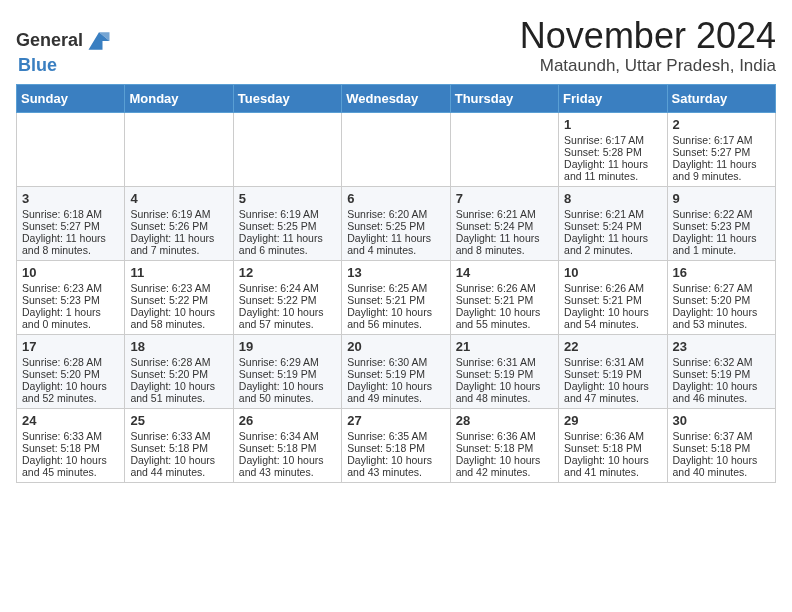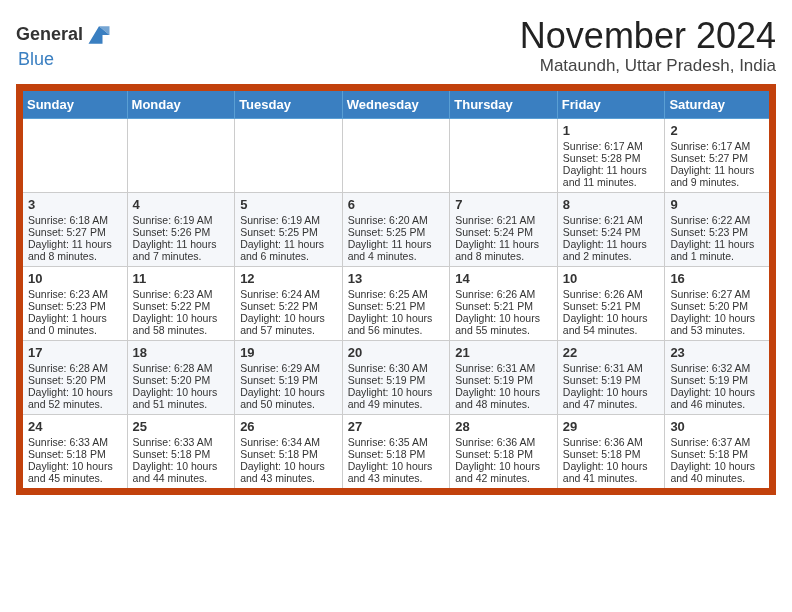--- a/index.html
+++ b/index.html
@@ -6,21 +6,21 @@
     body {
       font-family: Arial, sans-serif;
       background: #fff;
       width: 792px;
       min-height: 612px;
       padding: 16px;
     }
     .header-area {
       display: flex;
       justify-content: space-between;
-      align-items: center;
+      align-items: flex-end;
       margin-bottom: 8px;
     }
     .logo {
       display: flex;
       align-items: center;
       gap: 0;
     }
     .logo-text {
       font-size: 18px;
       font-weight: bold;
@@ -42,21 +42,21 @@
       color: #222;
       line-height: 1.1;
     }
     .location {
       font-size: 17px;
       color: #444;
     }
     .calendar {
       width: 100%;
       border-collapse: collapse;
-      border: 7px solid #c2410c;
+      border: 1px solid #c2410c;
     }
     .calendar th {
       background-color: #3a7fc1;
       color: #fff;
       font-size: 13px;
       font-weight: bold;
       padding: 6px 4px;
       text-align: left;
       border: 1px solid #5a9fd4;
     }
@@ -93,21 +93,21 @@
   <div class="logo">
     <div>
       <div style="display:flex;align-items:center;">
         <span class="logo-text">General</span>
         <svg class="logo-icon" viewBox="0 0 32 28">
           <polygon points="4,24 16,4 28,14 20,14 20,24" fill="#3a7fc1"></polygon>
           <polygon points="16,4 28,14 28,4" fill="#3a7fc1" opacity="0.7"></polygon>
         </svg>
       </div>
       <div style="display:flex;align-items:center;margin-left:2px;">
-        <span style="font-size:18px;font-weight:normal;color:#3a7fc1;">Blue</span>
+        <span style="font-size:18px;font-weight:bold;color:#3a7fc1;">Blue</span>
       </div>
     </div>
   </div>
   <div class="title-area">
     <div class="month-title">November 2024</div>
     <div class="location">Mataundh, Uttar Pradesh, India</div>
   </div>
 </div>
 
 <table class="calendar">

